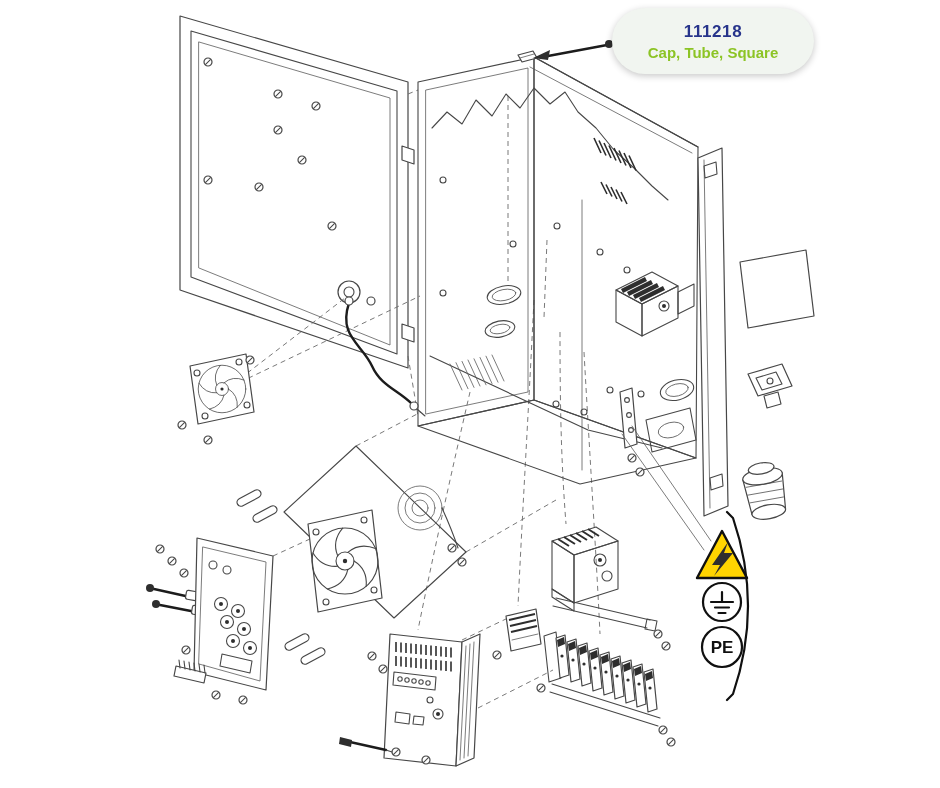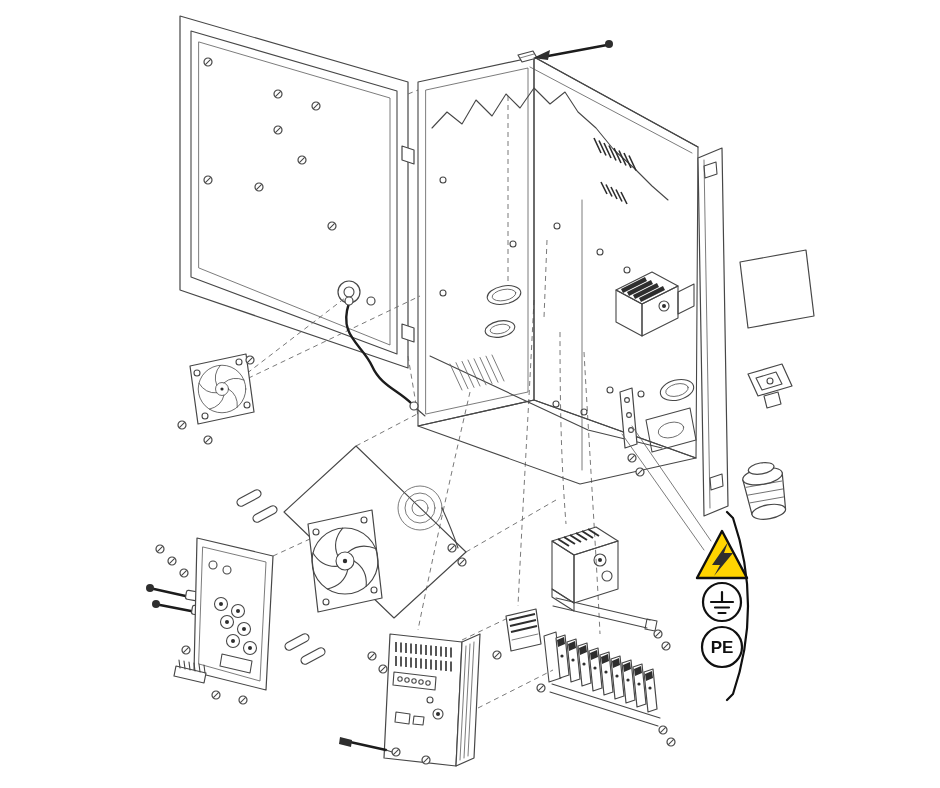--- a/index.html
+++ b/index.html
@@ -374,14 +374,18 @@
   </g>
   <path class="sym" d="M727,512 l6,6 q30,88 0,176 l-6,6"></path>
 
   <g>
     <line class="thick" x1="548" y1="56" x2="607" y2="45"></line>
     <circle cx="609" cy="44" r="4" class="dk"></circle>
     <polygon class="dk" points="533,58 550,50 548,60"></polygon>
   </g>
 </svg>
 
-
+<div class="callout">
+  <div class="part-number">111218</div>
+  <div class="part-name">Cap, Tube, Square</div>
 </div>
 
+</div>
+
 </body></html>

